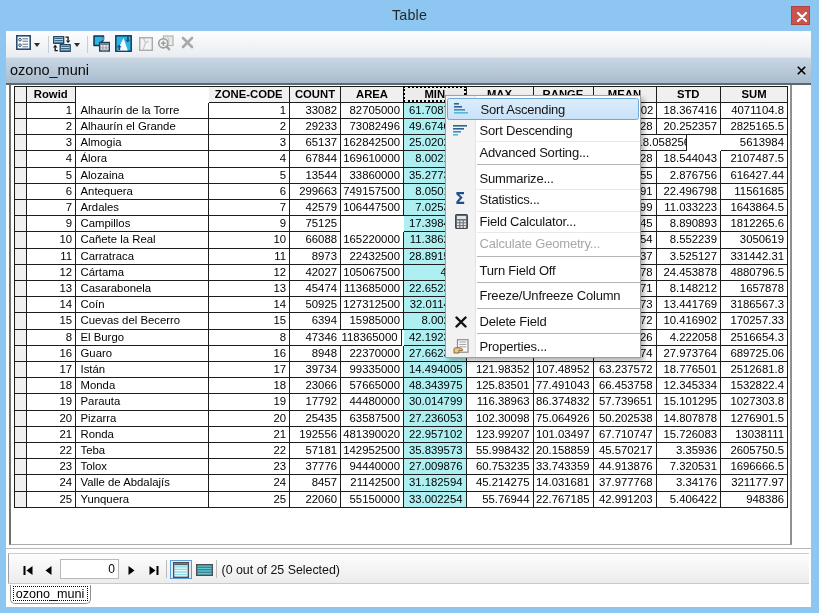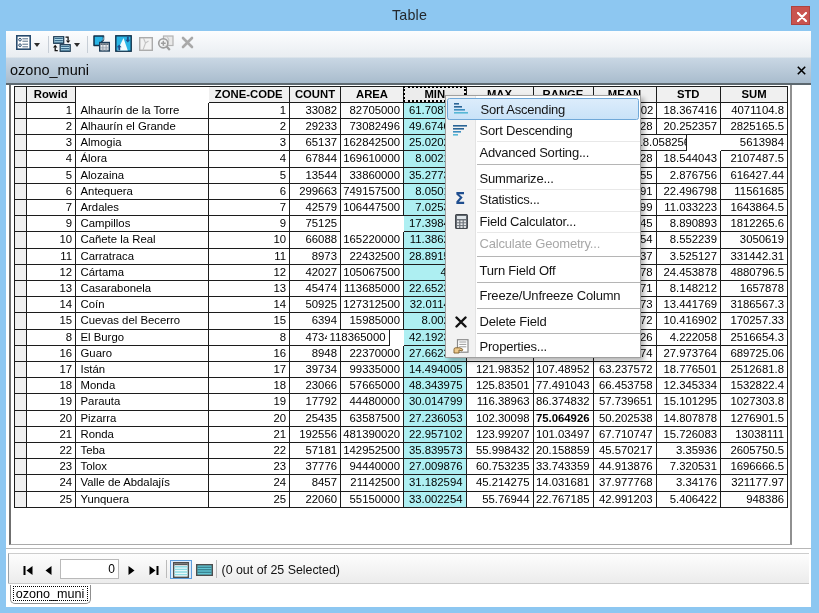--- a/index.html
+++ b/index.html
@@ -414,21 +414,21 @@
               <div class="gcell num" style="left: 580px; width: 63px;">26.627672</div>
               <div class="gcell num" style="left: 643px; width: 64.5px;">10.416902</div>
               <div class="gcell num" style="left: 707.5px; width: 67px;">170257.33</div>
             </div>
             <div class="grow" style="top: 244px;">
               <div class="gcell selector" style="left: 1px; width: 12px;"></div>
               <div class="gcell num" style="left: 13px; width: 49.5px;">8</div>
               <div class="gcell txt" style="left: 62.5px; width: 132.5px;">El Burgo</div>
               <div class="gcell num" style="left: 195px; width: 81.5px;">8</div>
               <div class="gcell num" style="left: 276.5px; width: 51px;">47346</div>
-              <div class="gcell num" style="left: 313px; width: 63px;">118365000</div>
+              <div class="gcell num" style="left: 325px; width: 63px;">118365000</div>
               <div class="gcell num min-col" style="left: 390.5px; width: 62.5px;">42.192317</div>
               <div class="gcell num" style="left: 453px; width: 67px;">61.598642</div>
               <div class="gcell num" style="left: 520px; width: 60px;">19.406325</div>
               <div class="gcell num" style="left: 580px; width: 63px;">53.154526</div>
               <div class="gcell num" style="left: 643px; width: 64.5px;">4.222058</div>
               <div class="gcell num" style="left: 707.5px; width: 67px;">2516654.3</div>
             </div>
             <div class="grow" style="top: 260.2px;">
               <div class="gcell selector" style="left: 1px; width: 12px;"></div>
               <div class="gcell num" style="left: 13px; width: 49.5px;">16</div>
@@ -487,21 +487,21 @@
             </div>
             <div class="grow" style="top: 325px;">
               <div class="gcell selector" style="left: 1px; width: 12px;"></div>
               <div class="gcell num" style="left: 13px; width: 49.5px;">20</div>
               <div class="gcell txt" style="left: 62.5px; width: 132.5px;">Pizarra</div>
               <div class="gcell num" style="left: 195px; width: 81.5px;">20</div>
               <div class="gcell num" style="left: 276.5px; width: 51px;">25435</div>
               <div class="gcell num" style="left: 327.5px; width: 63px;">63587500</div>
               <div class="gcell num min-col" style="left: 390.5px; width: 62.5px;">27.236053</div>
               <div class="gcell num" style="left: 453px; width: 67px;">102.30098</div>
-              <div class="gcell num" style="left: 520px; width: 60px; font-weight: bold;">75.064926</div>
+              <div class="gcell num" style="left: 520px; width: 60px;">75.064926</div>
               <div class="gcell num" style="left: 580px; width: 63px;">50.202538</div>
               <div class="gcell num" style="left: 643px; width: 64.5px;">14.807878</div>
               <div class="gcell num" style="left: 707.5px; width: 67px;">1276901.5</div>
             </div>
             <div class="grow" style="top: 341.2px;">
               <div class="gcell selector" style="left: 1px; width: 12px;"></div>
               <div class="gcell num" style="left: 13px; width: 49.5px;">21</div>
               <div class="gcell txt" style="left: 62.5px; width: 132.5px;">Ronda</div>
               <div class="gcell num" style="left: 195px; width: 81.5px;">21</div>
               <div class="gcell num" style="left: 276.5px; width: 51px;">192556</div>

